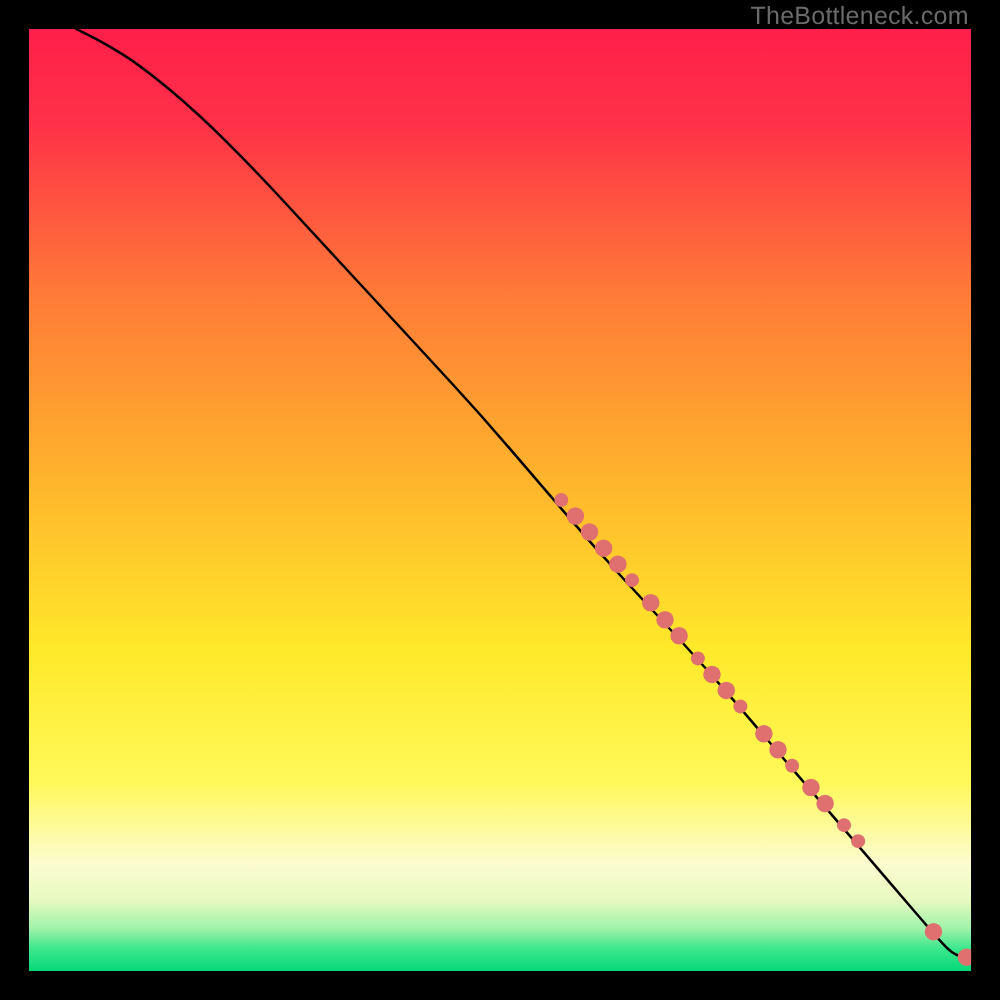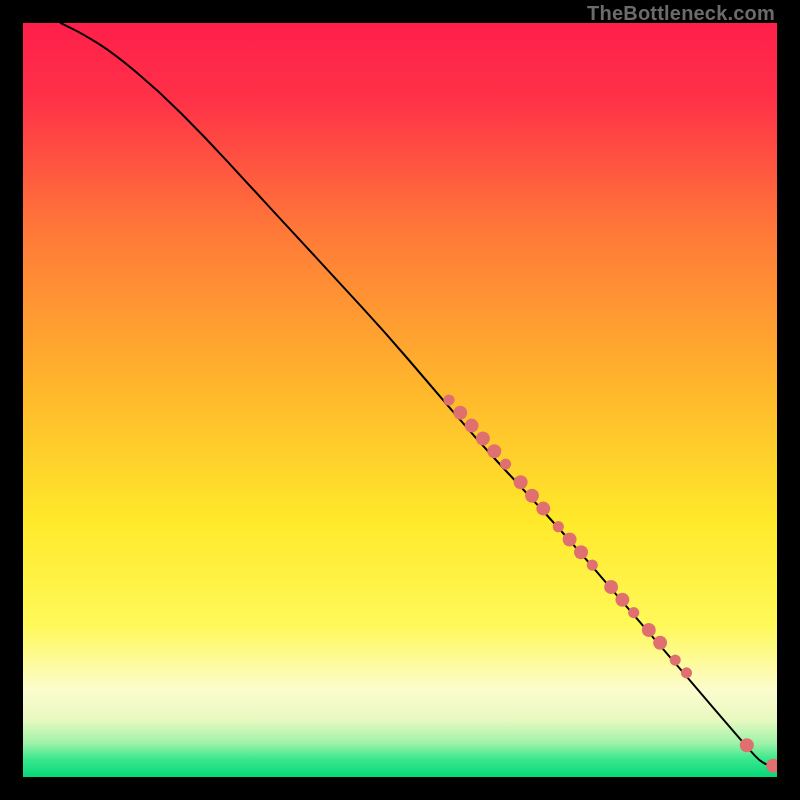--- a/index.html
+++ b/index.html
@@ -24,21 +24,21 @@
     width: 754px;
     height: 754px;
     overflow: hidden;
   }
   .watermark {
     position: absolute;
     top: 2px;
     right: 25px;
     color: #6b6b6b;
     font-size: 20px;
-    font-weight: 700;
+    font-weight: 400;
     letter-spacing: 0.2px;
   }
 </style>
 </head>
 <body>
 
 <div class="stage">
   <div class="watermark">TheBottleneck.com</div>
   <div class="plot">
     <svg id="svg" width="754" height="754" viewBox="0 0 754 754">

